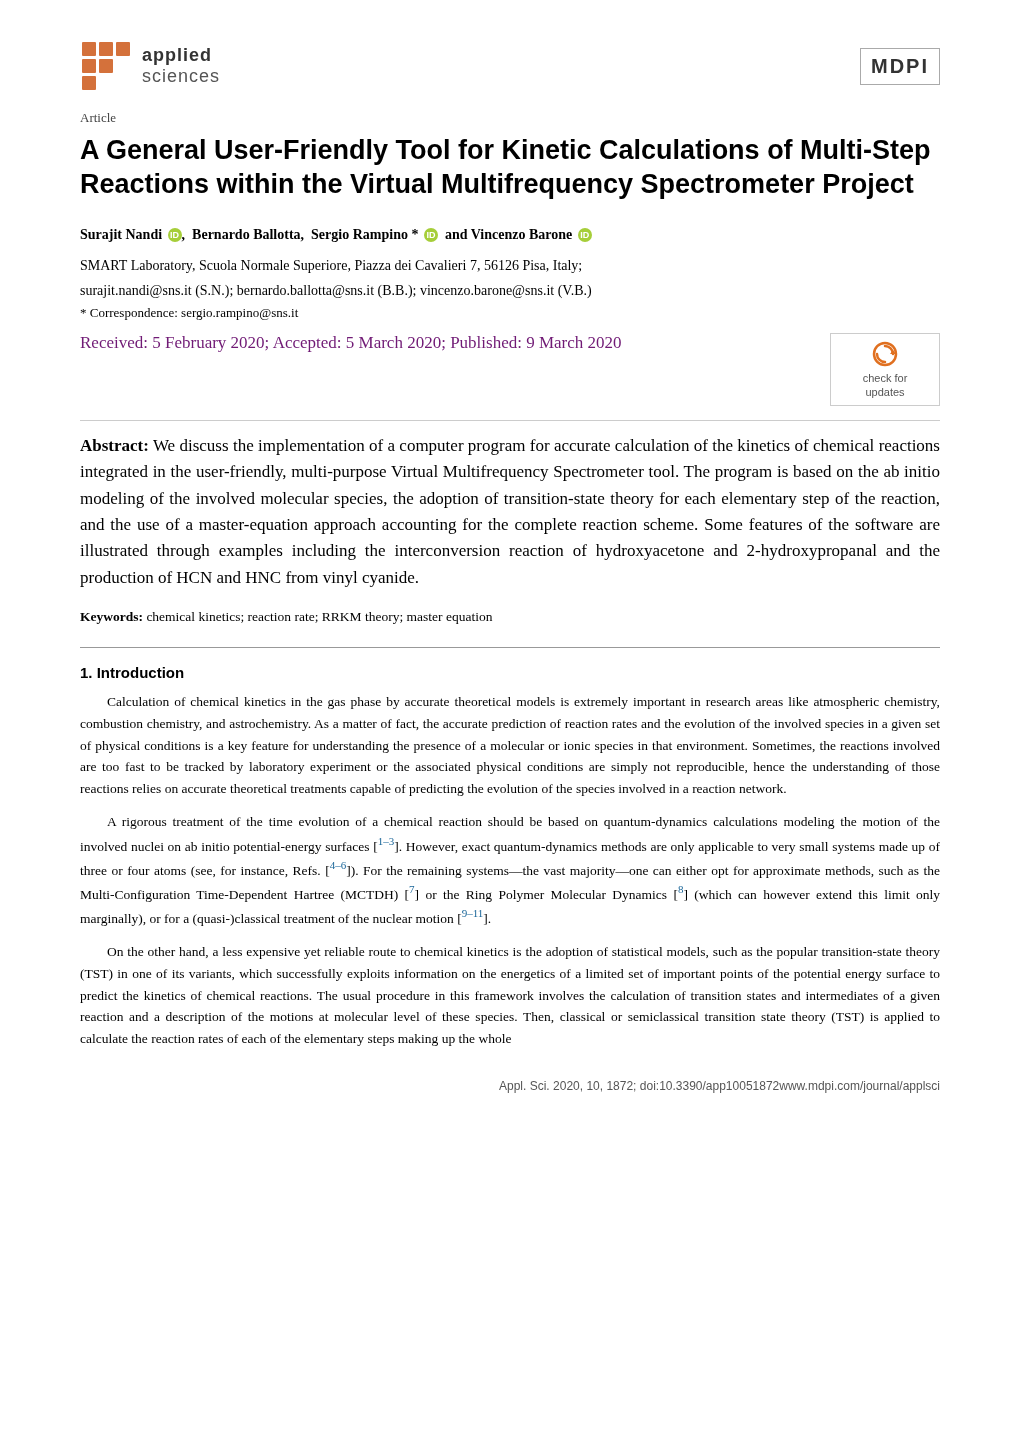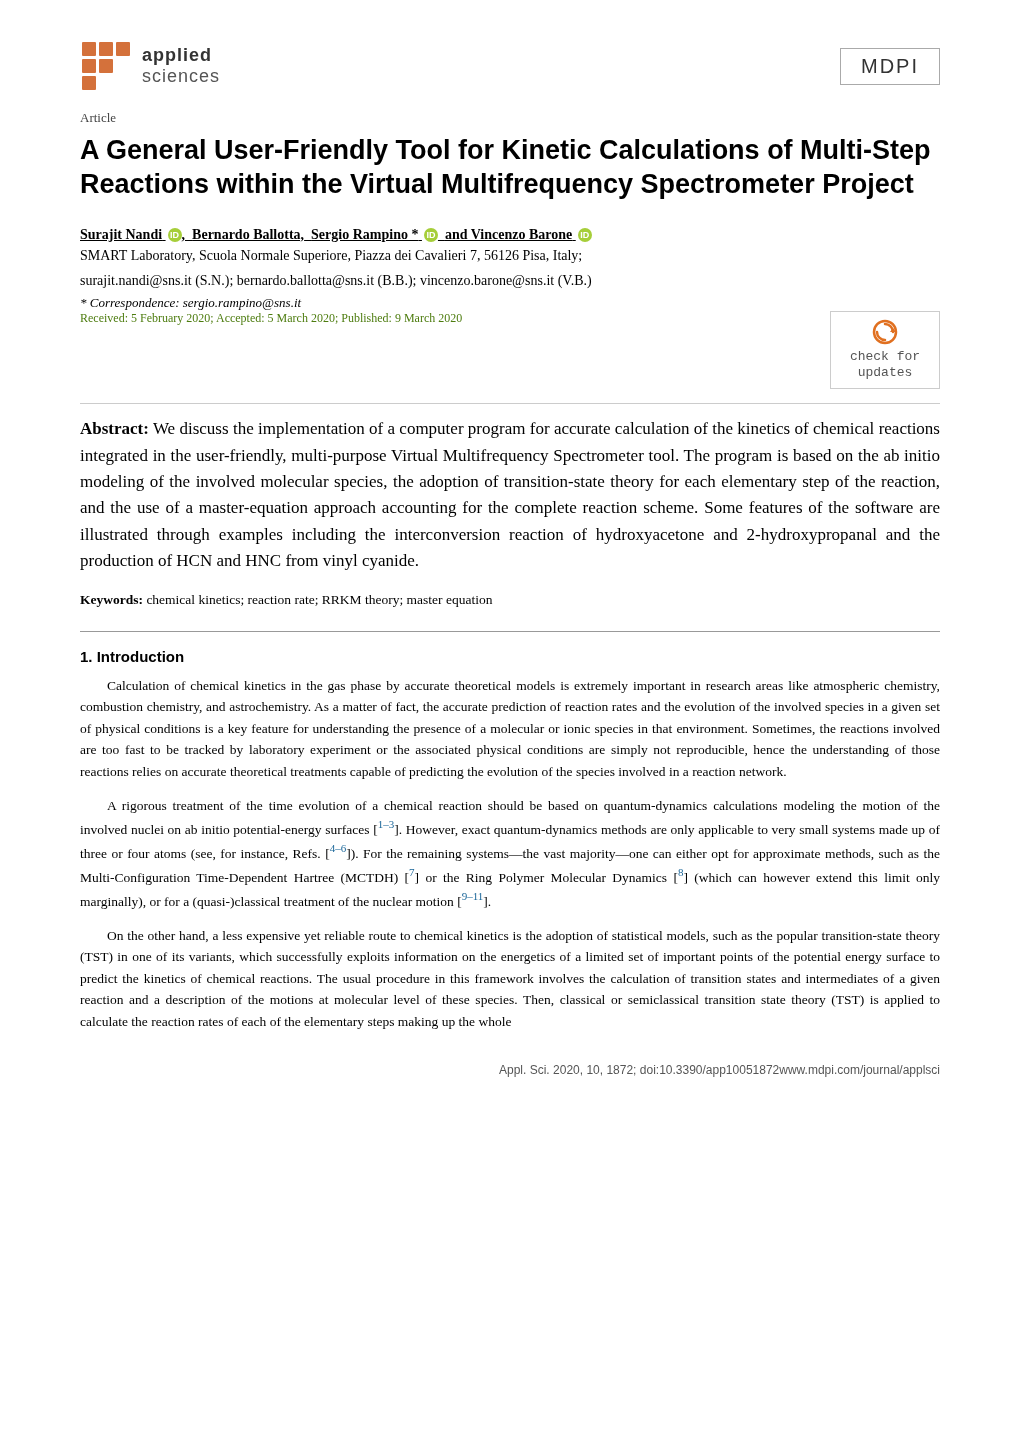--- a/index.html
+++ b/index.html
@@ -40,23 +40,23 @@
       color: #333;
       letter-spacing: 1px;
     }
     .logo-text .sciences {
       font-size: 18px;
       color: #555;
       letter-spacing: 1px;
     }
     .mdpi-logo {
       border: 1.5px solid #aaa;
-      padding: 6px 20px;
-      font-family: Arial, sans-serif;
-      font-weight: normal;
+      padding: 6px 10px;
+      font-family: Arial, sans-serif;
+      font-weight: bold;
       font-size: 20px;
       color: #333;
       letter-spacing: 2px;
     }
 
     
     .article-label {
       font-size: 13px;
       color: #444;
       margin-bottom: 8px;
@@ -70,22 +70,22 @@
       font-weight: bold;
       line-height: 1.25;
       color: #000;
       margin-bottom: 22px;
     }
 
     
     .authors {
       font-size: 14px;
       font-weight: bold;
+      margin-bottom: 10px;
       line-height: 1.5;
-      text-decoration: underline;
     }
     .orcid {
       display: inline-block;
       width: 14px;
       height: 14px;
       background: #a6ce39;
       border-radius: 50%;
       color: #fff;
       font-size: 9px;
       font-weight: bold;
@@ -99,33 +99,33 @@
     
     .affiliation {
       font-size: 14px;
       color: #000;
       margin-bottom: 4px;
       line-height: 1.5;
     }
     .correspondence {
       font-size: 13px;
       color: #000;
-      font-style: italic;
+      margin-bottom: 12px;
     }
 
     
     .dates-row {
       display: flex;
       align-items: flex-start;
       justify-content: space-between;
       margin-bottom: 14px;
     }
     .dates-text {
-      font-size: 12px;
-      color: #4d7c0f;
+      font-size: 17px;
+      color: #701a75;
     }
     .check-updates-badge {
       display: flex;
       flex-direction: column;
       align-items: center;
       border: 1.5px solid #ccc;
       padding: 6px 10px;
       font-family: Arial, sans-serif;
       font-size: 11px;
       color: #555;
@@ -257,21 +257,21 @@
     <span>Published: 9 March 2020</span>
   </div>
   <div class="check-updates-badge">
 
     <svg class="check-updates-icon" width="32" height="28" viewBox="0 0 32 28" xmlns="http://www.w3.org/2000/svg">
       <circle cx="16" cy="14" r="11" fill="none" stroke="#e07020" stroke-width="2.5"></circle>
       <path d="M16 6 A8 8 0 0 1 24 14" fill="none" stroke="#e07020" stroke-width="2.5" stroke-linecap="round"></path>
       <polygon points="24,10 27,14 21,14" fill="#e07020"></polygon>
       <path d="M8 14 A8 8 0 0 0 16 22" fill="none" stroke="#e07020" stroke-width="2.5" stroke-linecap="round"></path>
     </svg>
-    <span style="text-align:center; font-size:13px; font-family:Liberation Mono, monospace; color:#555; line-height:1.3;">check for<br>updates</span>
+    <span style="text-align:center; font-size:11px; font-family:Liberation Sans, sans-serif; color:#555; line-height:1.3;">check for<br>updates</span>
   </div>
 </div>
 
 <hr class="divider">
 
 <div class="abstract-section">
   <p>
     <strong>Abstract:</strong>
     <span>We discuss the implementation of a computer program for accurate calculation of the kinetics of chemical reactions integrated in the user-friendly, multi-purpose Virtual Multifrequency Spectrometer tool. The program is based on the ab initio modeling of the involved molecular species, the adoption of transition-state theory for each elementary step of the reaction, and the use of a master-equation approach accounting for the complete reaction scheme. Some features of the software are illustrated through examples including the interconversion reaction of hydroxyacetone and 2-hydroxypropanal and the production of HCN and HNC from vinyl cyanide.</span>
   </p>

